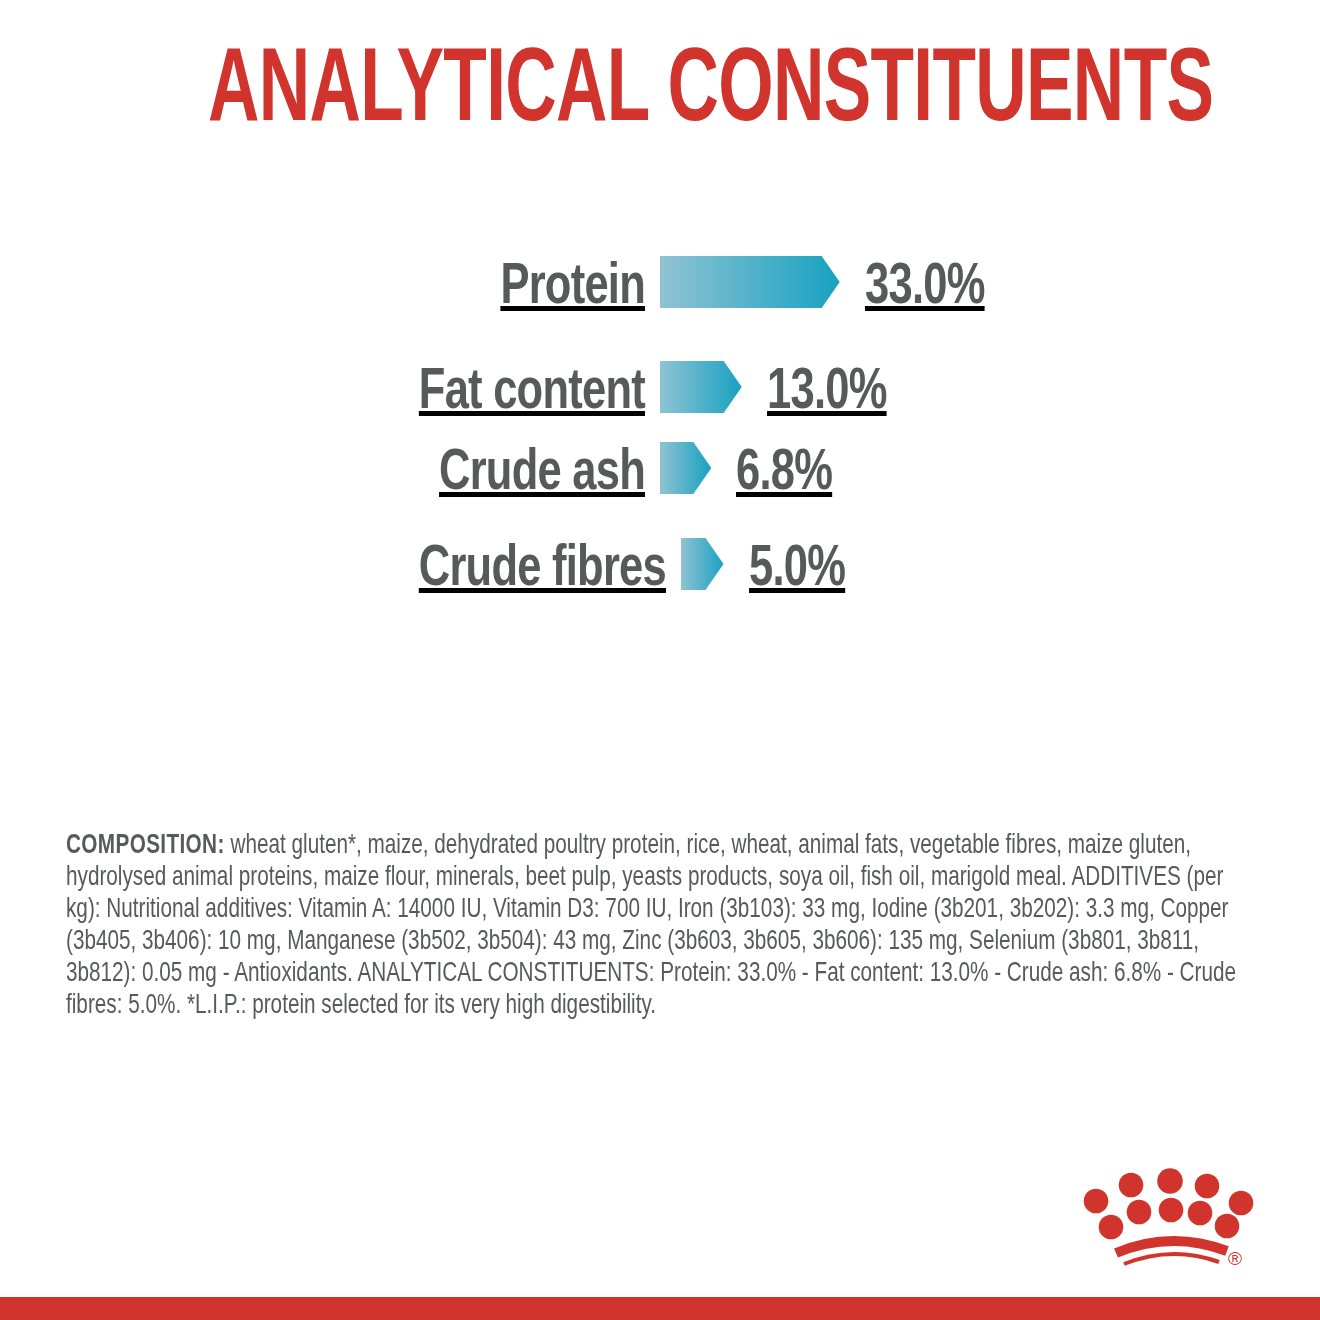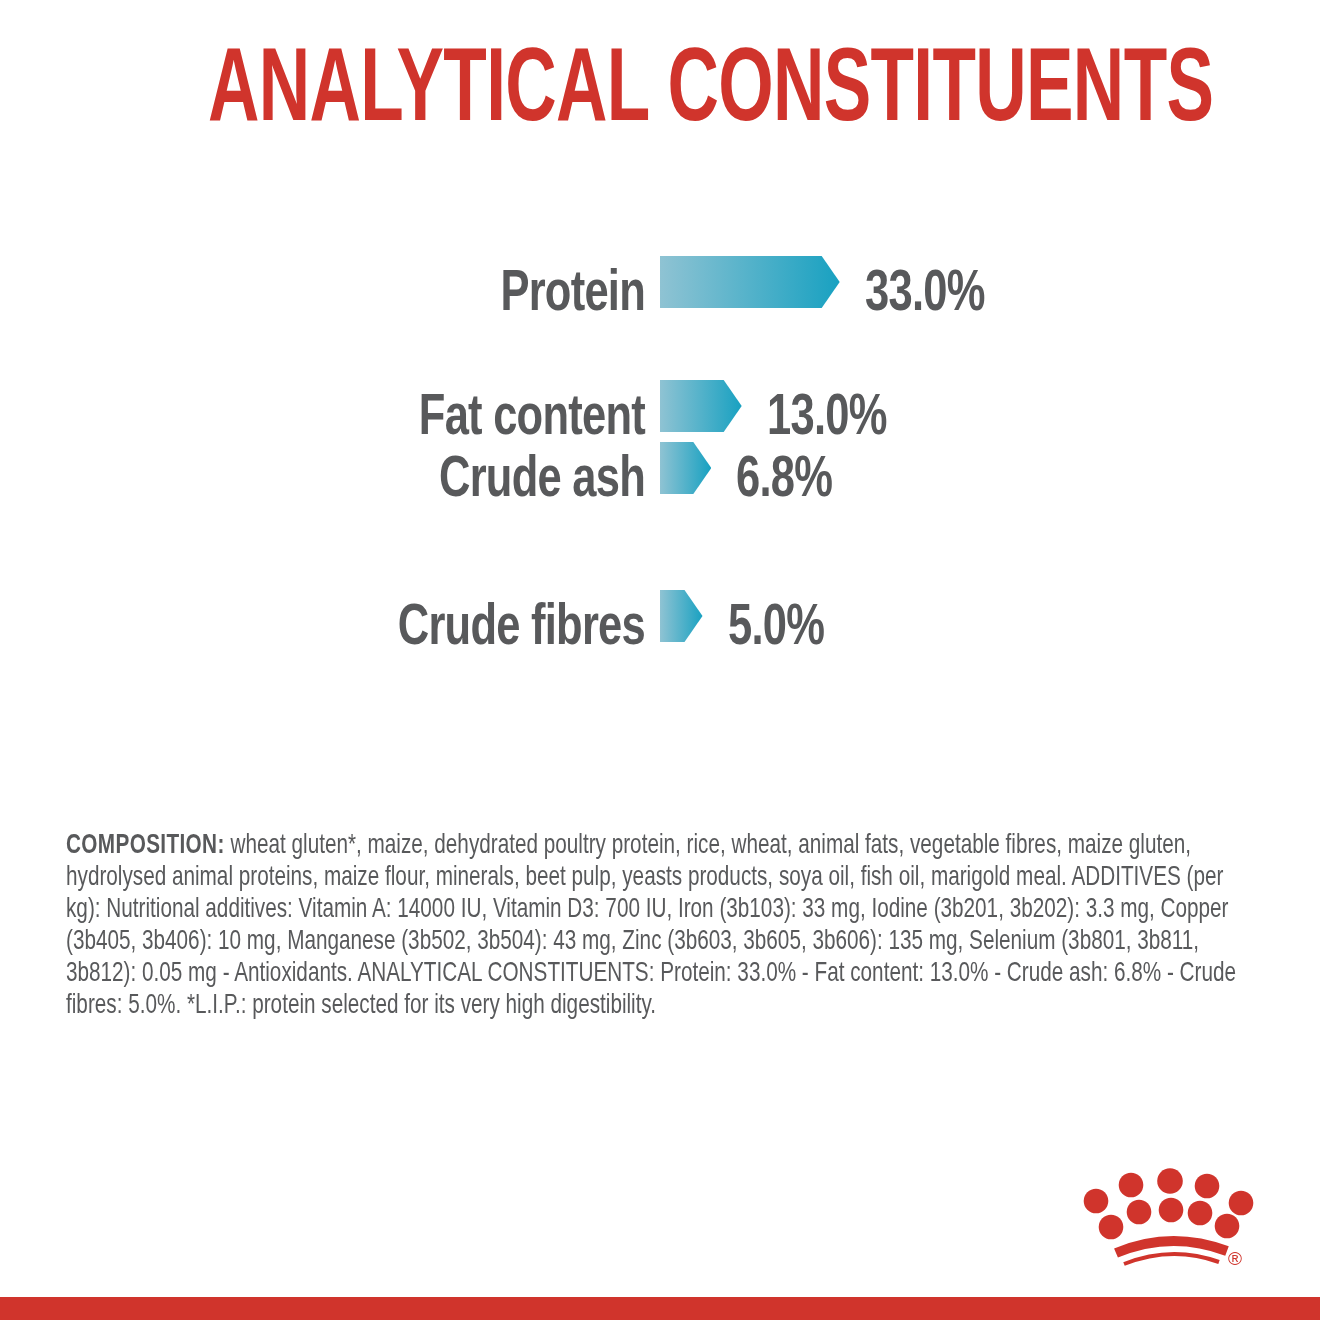--- a/index.html
+++ b/index.html
@@ -17,26 +17,26 @@
     position:absolute;left:0;right:0;top:32px;
     text-align:center;white-space:nowrap;
     font-size:104px;font-weight:bold;line-height:104px;
     color:var(--red);
     transform:scaleX(0.685);transform-origin:center top;
     letter-spacing:-1px;
   }
   .chart{position:absolute;left:0;top:0;width:1320px;}
   .chart-row{
     position:absolute;left:0;height:52px;
-    display:flex;align-items:flex-start;
+    display:flex;align-items:center;text-decoration:underline;
   }
   .chart-row:nth-child(1){top:256px;}
-  .chart-row:nth-child(2){top:380px;}
+  .chart-row:nth-child(2){top:361px;}
   .chart-row:nth-child(3){top:442px;}
-  .chart-row:nth-child(4){top:590px;}
+  .chart-row:nth-child(4){top:538px;margin-left:21px;}
   .chart-row-label{
     display:block;width:645px;text-align:right;
     font-size:58px;font-weight:bold;color:var(--gray);
     transform:scaleX(0.75);transform-origin:right center;
     white-space:nowrap;letter-spacing:-1px;
   }
   .chart-bar{
     height:52px;margin-left:15px;flex:0 0 auto;
     background:linear-gradient(90deg,var(--teal-light) 0%,var(--teal-dark) 100%);
     clip-path:polygon(0 0, calc(100% - 18px) 0, 100% 50%, calc(100% - 18px) 100%, 0 100%);

